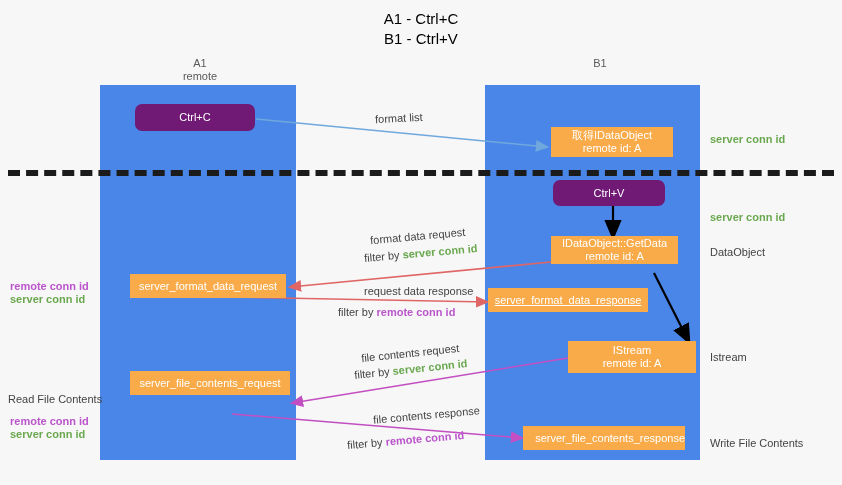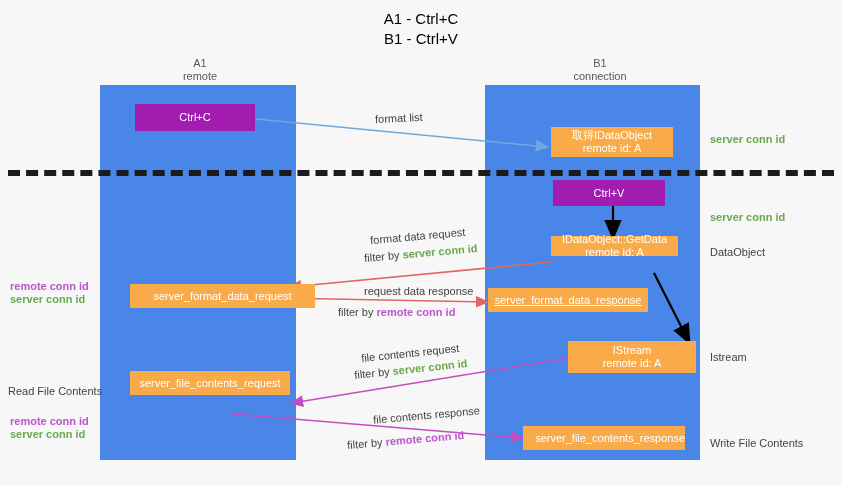--- a/index.html
+++ b/index.html
@@ -56,21 +56,21 @@
     flex-direction: column;
     align-items: center;
     justify-content: center;
     text-align: center;
     color: #ffffff;
     font-size: 11px;
     line-height: 13px;
     z-index: 5;
   }
   .box.orange { background: #f9ab4a; }
-  .box.green  { background: #a21caf; }
+  .box.green  { background: #701a75; border-radius: 7px; }
 
   .side-label {
     position: absolute;
     font-size: 11px;
     line-height: 14px;
     z-index: 6;
   }
   .green-txt  { color: #6aa84f; font-weight: bold; }
   .purple-txt { color: #bb55cc; font-weight: bold; }
   .dark-txt   { color: #434343; }
@@ -105,21 +105,20 @@
 
   <div class="lane lane-a1"></div>
   <div class="lane lane-b1"></div>
 
   <div class="col-head col-head-a1">
     <span class="l1">A1</span>
     <span class="l2">remote</span>
   </div>
   <div class="col-head col-head-b1">
     <span class="l1">B1</span>
-    <span class="l2">connection</span>
   </div>
 
   <svg class="links">
     <defs>
       <marker id="ar-blue" markerWidth="9" markerHeight="9" refX="7" refY="4.5" orient="auto">
         <path d="M0,0.8 L8.5,4.5 L0,8.2 Z" fill="#6fa8dc"></path>
       </marker>
       <marker id="ar-red" markerWidth="9" markerHeight="9" refX="7" refY="4.5" orient="auto">
         <path d="M0,0.8 L8.5,4.5 L0,8.2 Z" fill="#e06666"></path>
       </marker>
@@ -152,31 +151,31 @@
 
   <div class="box orange" style="left:551px; top:127px; width:122px; height:30px;">
     <span>取得IDataObject</span>
     <span>remote id: A</span>
   </div>
 
   <div class="box green" style="left:553px; top:180px; width:112px; height:26px;">
     <span>Ctrl+V</span>
   </div>
 
-  <div class="box orange" style="left:551px; top:236px; width:127px; height:20px;">
+  <div class="box orange" style="left:551px; top:236px; width:127px; height:28px;">
     <span>IDataObject::GetData</span>
     <span>remote id: A</span>
   </div>
 
   <div class="box orange" style="left:568px; top:341px; width:128px; height:32px;">
     <span>IStream</span>
     <span>remote id: A</span>
   </div>
 
-  <div class="box orange" style="left:130px; top:284px; width:185px; height:24px;">
+  <div class="box orange" style="left:130px; top:274px; width:156px; height:24px;">
     <span>server_format_data_request</span>
   </div>
 
   <div class="box orange" style="left:488px; top:288px; width:160px; height:24px;text-decoration:underline;">
     <span>server_format_data_response</span>
   </div>
 
   <div class="box orange" style="left:130px; top:371px; width:160px; height:24px;">
     <span>server_file_contents_request</span>
   </div>
@@ -221,17 +220,17 @@
 
   <div class="side-label green-txt" style="left:710px; top:132px;">server conn id</div>
   <div class="side-label green-txt" style="left:710px; top:210px;">server conn id</div>
   <div class="side-label dark-txt" style="left:710px; top:245px;">DataObject</div>
   <div class="side-label dark-txt" style="left:710px; top:350px;">Istream</div>
   <div class="side-label dark-txt" style="left:710px; top:436px;">Write File Contents</div>
 
   <div class="side-label purple-txt" style="left:10px; top:279px;">remote conn id</div>
   <div class="side-label green-txt" style="left:10px; top:292px;">server conn id</div>
 
-  <div class="side-label dark-txt" style="left:8px; top:384px;">Read File Contents</div>
+  <div class="side-label dark-txt" style="left:8px; top:392px;">Read File Contents</div>
   <div class="side-label purple-txt" style="left:10px; top:414px;">remote conn id</div>
   <div class="side-label green-txt" style="left:10px; top:427px;">server conn id</div>
 
 </div>
 
 </body></html>

